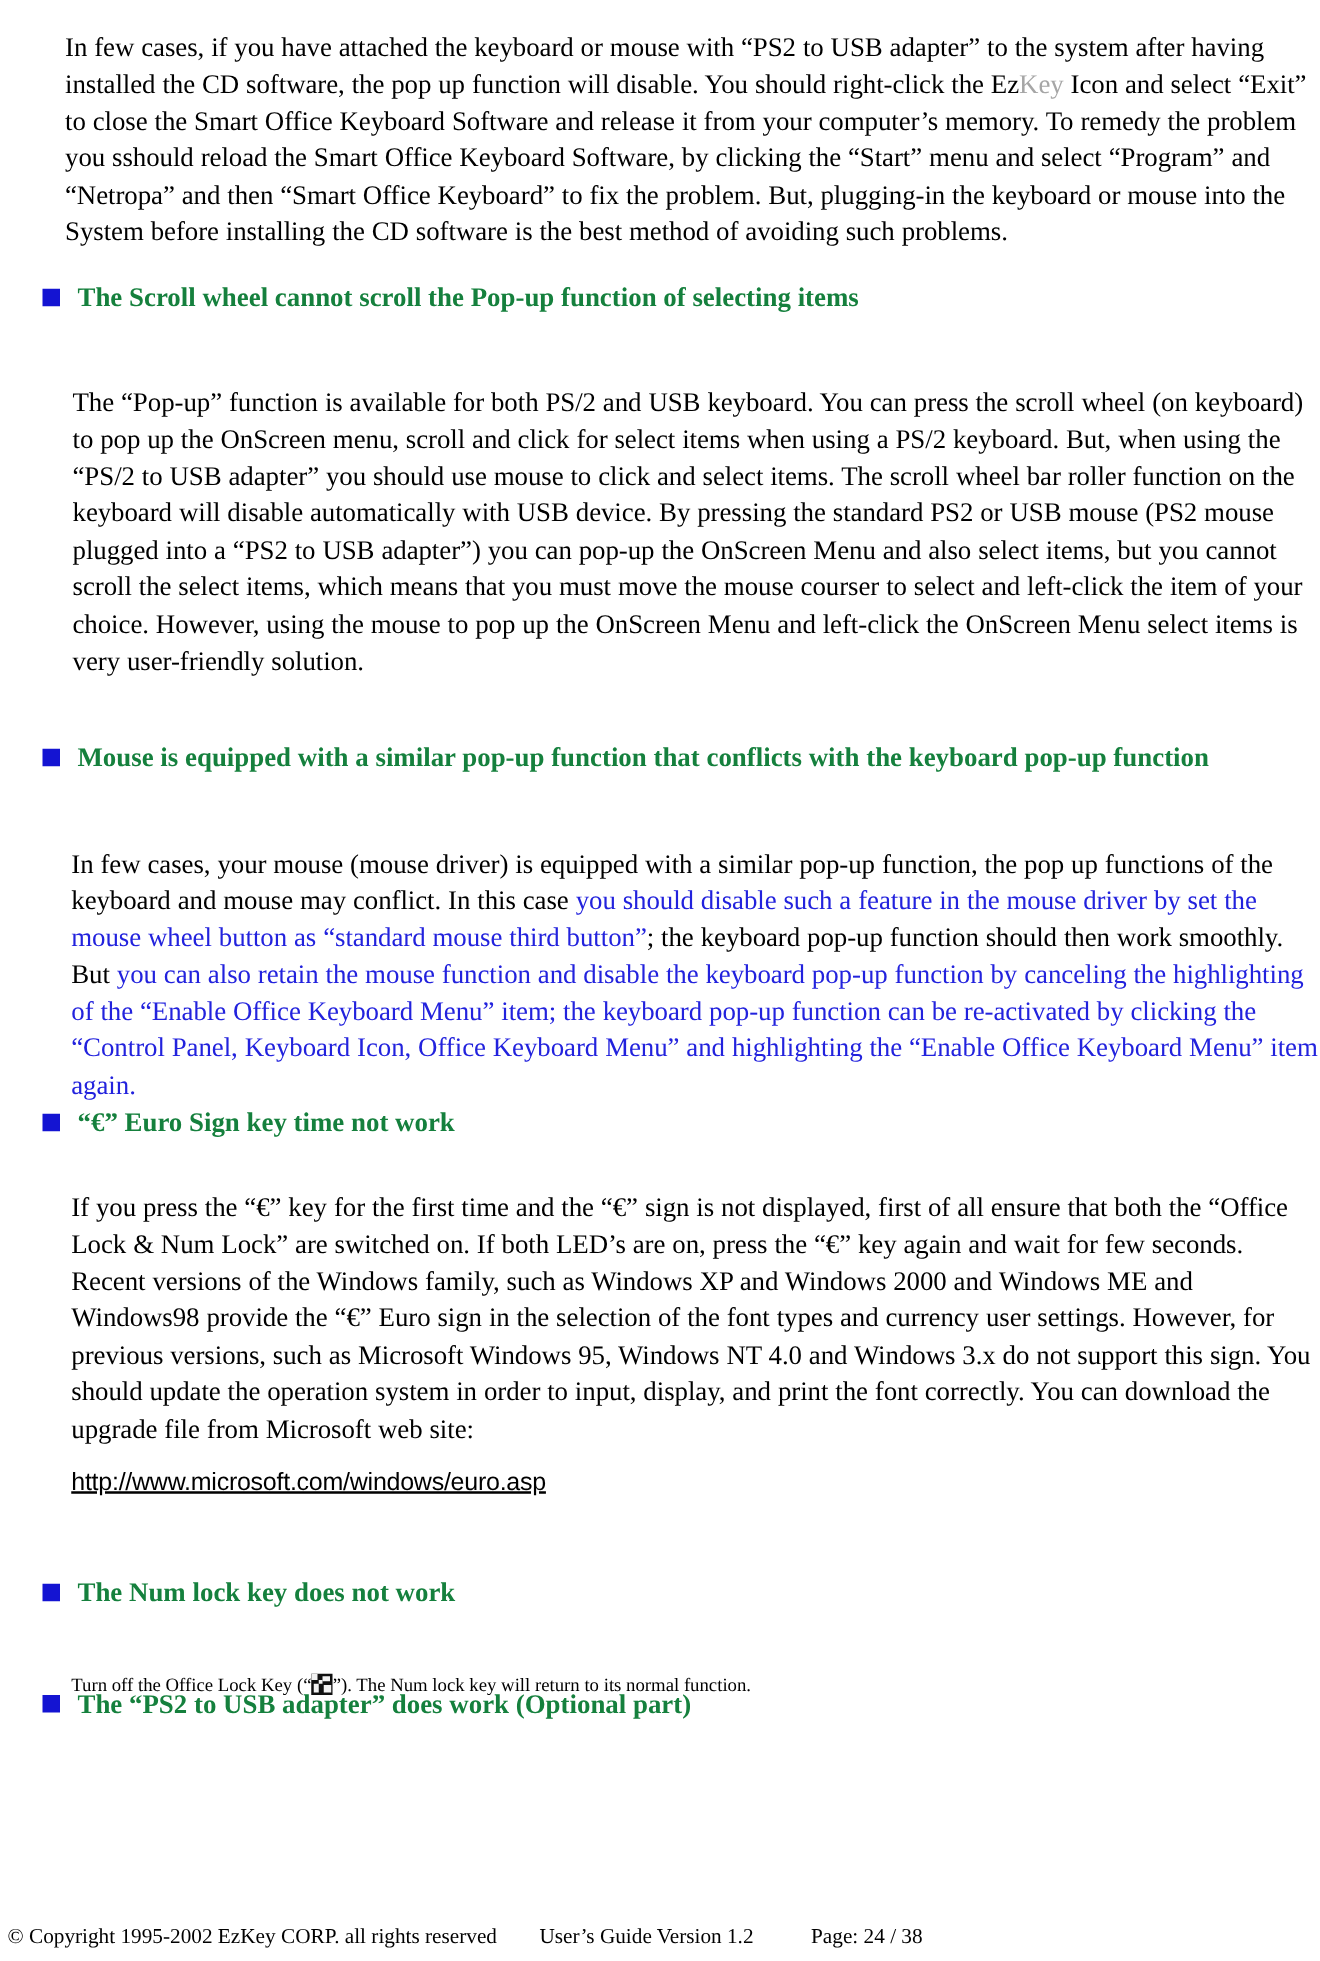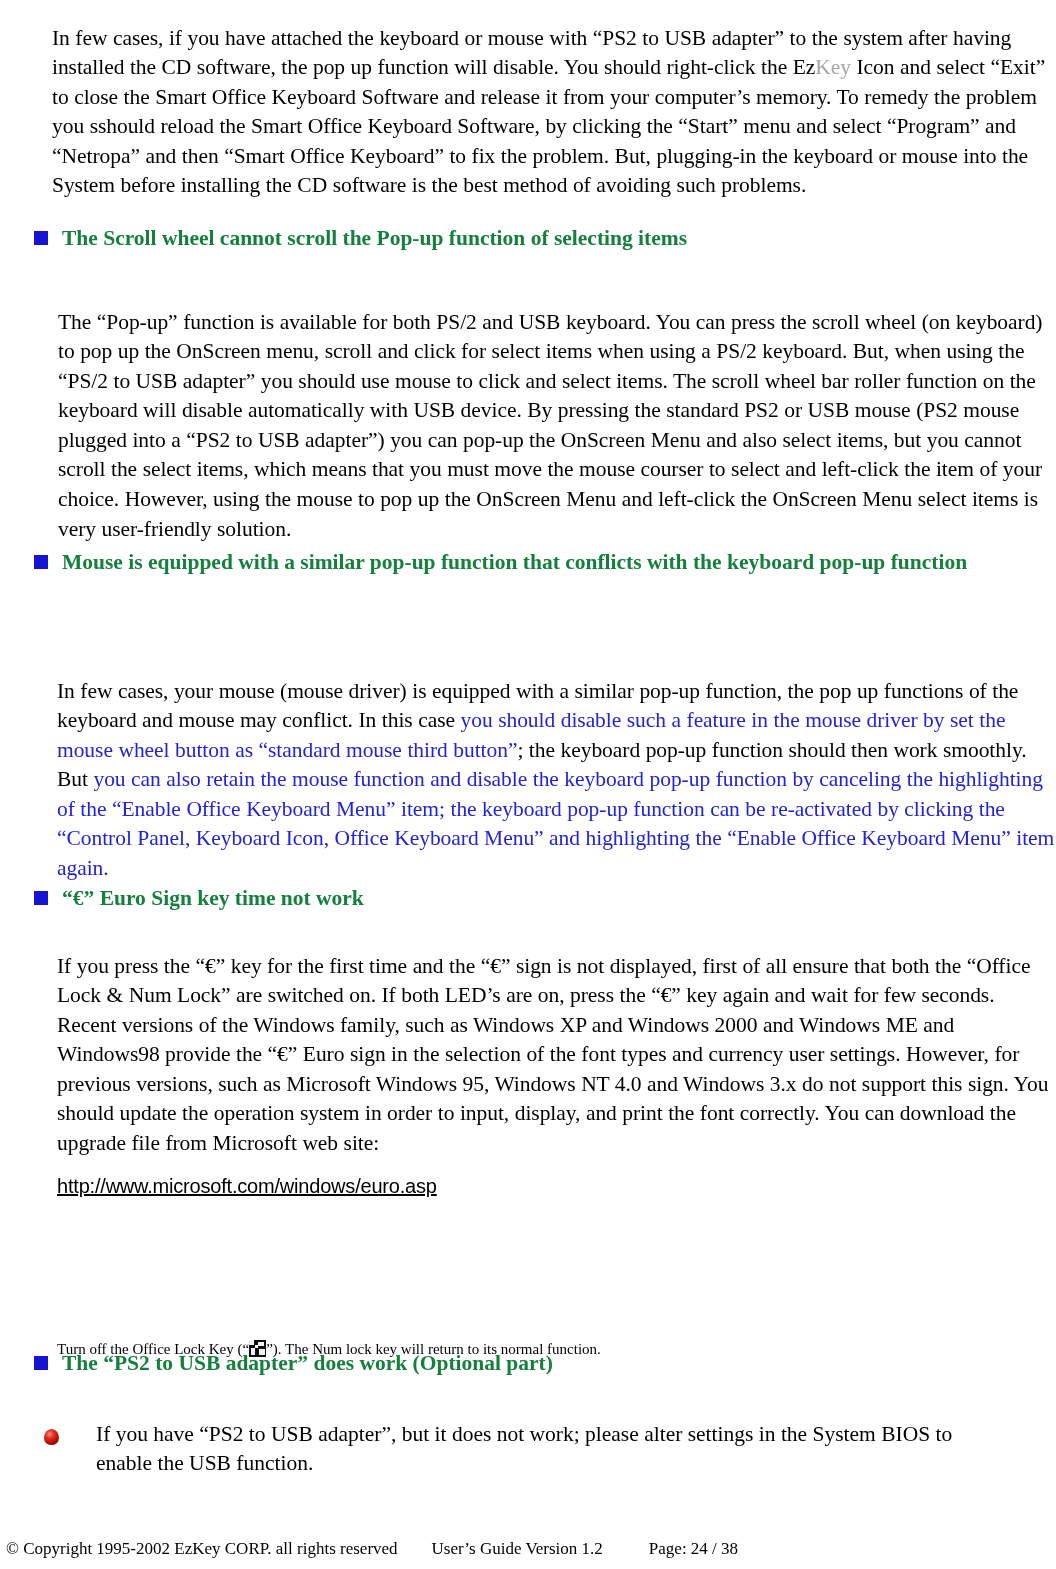--- a/index.html
+++ b/index.html
@@ -63,21 +63,21 @@
     background: #1414d2;
     margin-top: 7px;
     margin-right: 14px;
     flex: 0 0 auto;
   }
   .heading .h-text {
     display: block;
   }
 
   .h-scroll { left: 34px;  top: 224px;  width: 960px; }
-  .h-mouse  { left: 34px;  top: 548px;  width: 980px; }
+  .h-mouse  { left: 34px;  top: 592px;  width: 980px; }
   .h-euro   { left: 34px;  top: 884px;  width: 700px; }
   .h-numlock{ left: 34px;  top: 1260px; width: 700px; }
   .h-ps2    { left: 34px;  top: 1349px; width: 800px; }
 
   
   .url-line {
     position: absolute;
     left: 57px;
     top: 1175px;
     font-family: "Liberation Sans", "DejaVu Sans", sans-serif;
@@ -183,28 +183,28 @@
 
   <div class="heading h-euro">
     <span class="bullet-square"></span>
     <span class="h-text">“€” Euro Sign key time not work</span>
   </div>
 
   <p class="para p-euro">If you press the “€” key for the first time and the “€” sign is not displayed, first of all ensure that both the “Office Lock &amp; Num Lock” are switched on. If both LED’s are on, press the “€” key again and wait for few seconds. Recent versions of the Windows family, such as Windows XP and Windows 2000 and Windows ME and Windows98 provide the “€” Euro sign in the selection of the font types and currency user settings. However, for previous versions, such as Microsoft Windows 95, Windows NT 4.0 and Windows 3.x do not support this sign. You should update the operation system in order to input, display, and print the font correctly. You can download the upgrade file from Microsoft web site:</p>
 
   <a class="url-line" href="#">http://www.microsoft.com/windows/euro.asp</a>
 
+  <div class="heading h-numlock">
+    <span class="bullet-square"></span>
+    <span class="h-text">The Num lock key does not work</span>
+  </div>
 
   <p class="numlock-line"><span>Turn off the Office Lock Key (“</span><span class="inline-icon"><i class="a"></i><i class="b"></i><i class="c"></i><i class="d"></i><i class="e"></i></span><span>”). The Num lock key will return to its normal function.</span></p>
 
   <div class="heading h-ps2">
     <span class="bullet-square"></span>
     <span class="h-text">The “PS2 to USB adapter” does work (Optional part)</span>
   </div>
 
-  <div class="ball-item">
-    <span class="ball-bullet"></span>
-    <span class="ball-text">If you have “PS2 to USB adapter”, but it does not work; please alter settings in the System BIOS to enable the USB function.</span>
-  </div>
 
   <div class="footer"><span class="f-copy">© Copyright 1995-2002 EzKey CORP. all rights reserved</span><span class="f-guide">User’s Guide Version 1.2</span><span class="f-page">Page: 24 / 38</span></div>
 
 </div>
 
 </body></html>

